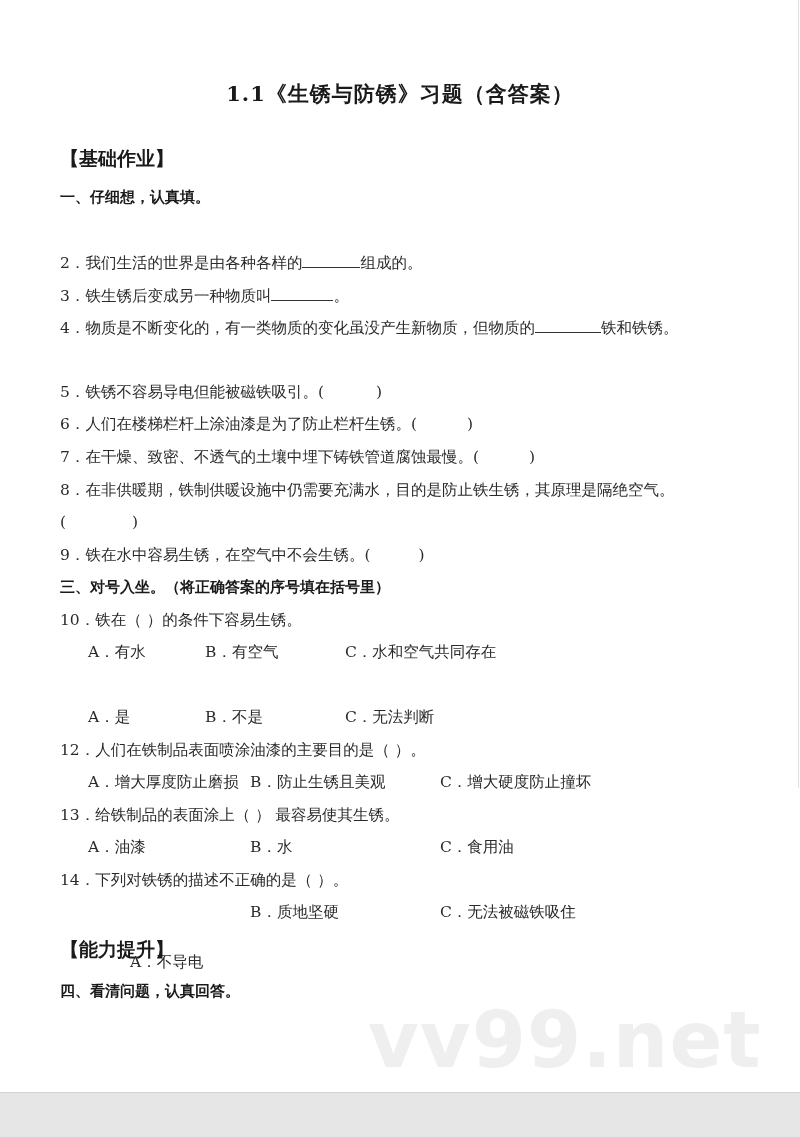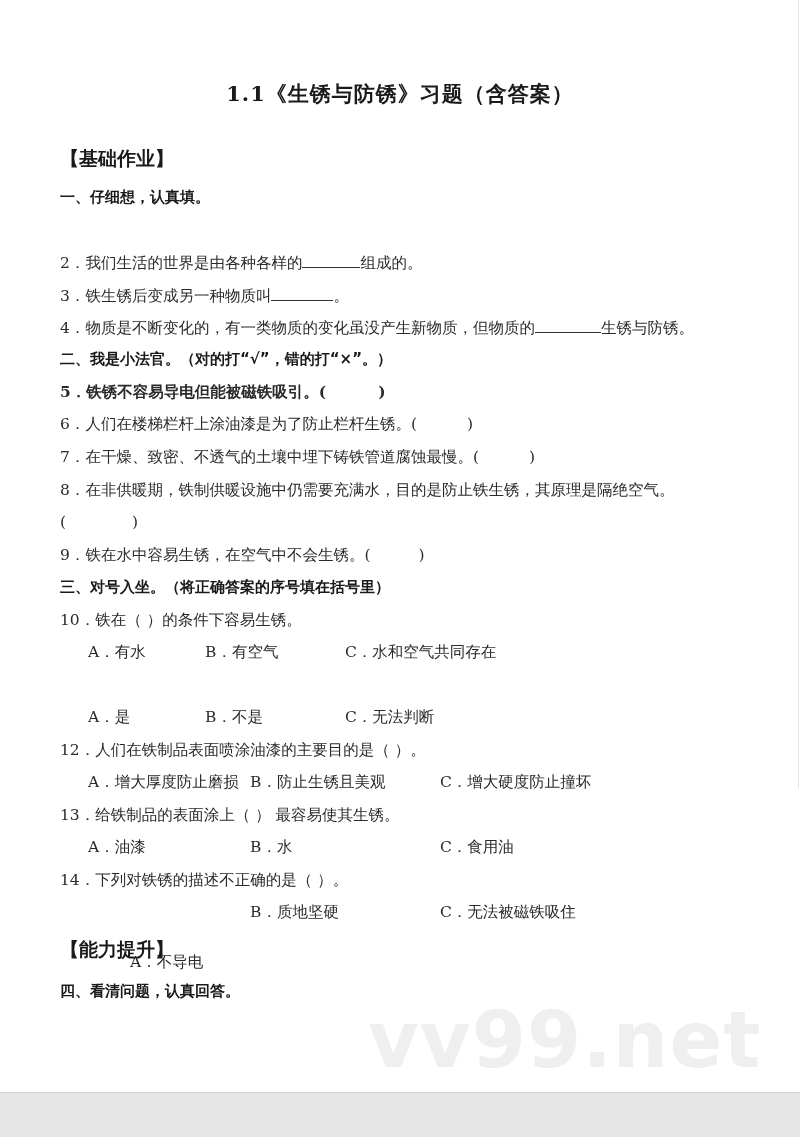--- a/index.html
+++ b/index.html
@@ -30,26 +30,25 @@
 
   <div class="line" style="top:252px;">
     <span>2．</span><span>我们生活的世界是由各种各样的</span><span class="blank" style="width:58px;"></span><span>组成的。</span>
   </div>
 
   <div class="line" style="top:285px;">
     <span>3．</span><span>铁生锈后变成另一种物质叫</span><span class="blank" style="width:62px;"></span><span>。</span>
   </div>
 
   <div class="line" style="top:317px;">
-    <span>4．</span><span>物质是不断变化的，有一类物质的变化虽没产生新物质，但物质的</span><span class="blank" style="width:66px;"></span><span>生锈与防锈。</span>
+    <span>4．</span><span>物质是不断变化的，有一类物质的变化虽没产生新物质，但物质的</span><span class="blank" style="width:66px;"></span><span>铁和铁锈。</span>
   </div>
 
-  <div class="line sub-head" style="top:349px;">二、我是小法官。（对的打“√”，错的打“×”。）</div>
 
-  <div class="line" style="top:382px;font-weight:bold;">
+  <div class="line" style="top:382px;">
     <span>5．</span><span>铁锈不容易导电但能被磁铁吸引。(</span><span class="paren-gap" style="width:52px;"></span><span>)</span>
   </div>
 
   <div class="line" style="top:414px;">
     <span>6．</span><span>人们在楼梯栏杆上涂油漆是为了防止栏杆生锈。(</span><span class="paren-gap" style="width:50px;"></span><span>)</span>
   </div>
 
   <div class="line" style="top:447px;">
     <span>7．</span><span>在干燥、致密、不透气的土壤中埋下铸铁管道腐蚀最慢。(</span><span class="paren-gap" style="width:50px;"></span><span>)</span>
   </div>

